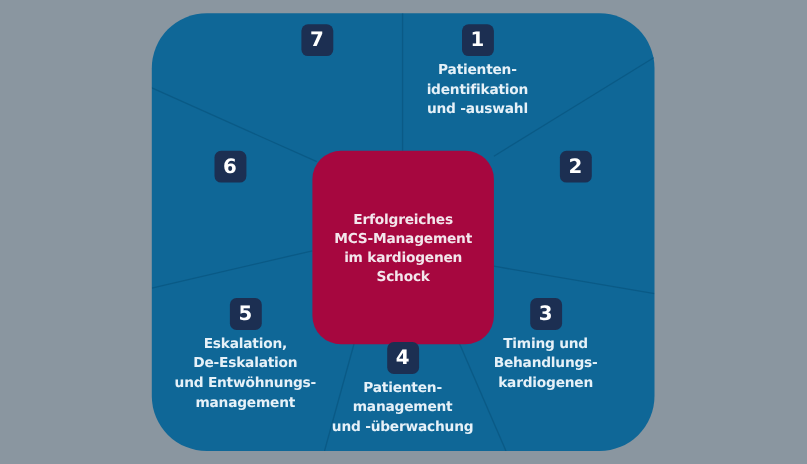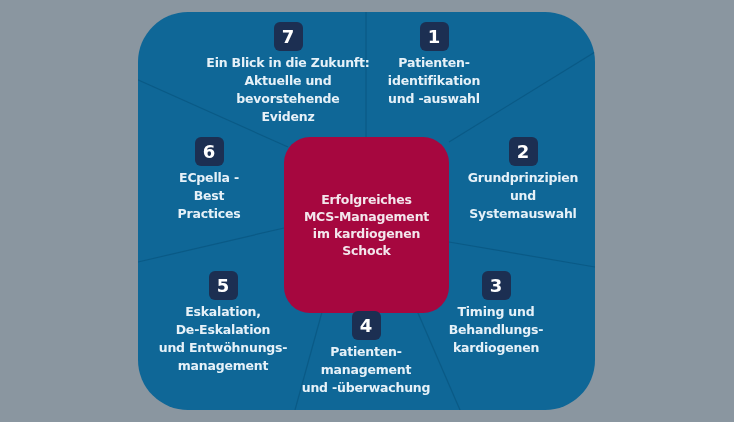--- a/index.html
+++ b/index.html
@@ -50,38 +50,31 @@
 
   <div class="center-box">
     <div class="center-text">Erfolgreiches
 MCS-Management
 im kardiogenen
 Schock</div>
   </div>
 
   <div class="segment" style="left:65px; top:10px;">
     <span class="badge">7</span>
-    <div class="seg-label">Ein Blick in die Zukunft:
-Aktuelle und
-bevorstehende
-Evidenz</div>
   </div>
 
   <div class="segment" style="left:211px; top:10px;">
     <span class="badge">1</span>
     <div class="seg-label">Patienten-
 identifikation
 und -auswahl</div>
   </div>
 
   <div class="segment" style="left:300px; top:125px;">
     <span class="badge">2</span>
-    <div class="seg-label">Grundprinzipien
-und
-Systemauswahl</div>
   </div>
 
   <div class="segment" style="left:273px; top:259px;">
     <span class="badge">3</span>
     <div class="seg-label">Timing und
 Behandlungs-
 kardiogenen</div>
   </div>
 
   <div class="segment" style="left:143px; top:299px;">
@@ -94,17 +87,14 @@
   <div class="segment" style="left:0px; top:259px;">
     <span class="badge">5</span>
     <div class="seg-label">Eskalation,
 De-Eskalation
 und Entwöhnungs-
 management</div>
   </div>
 
   <div class="segment" style="left:-14px; top:125px;">
     <span class="badge">6</span>
-    <div class="seg-label">ECpella -
-Best
-Practices</div>
   </div>
 </div>
 
 </body></html>

